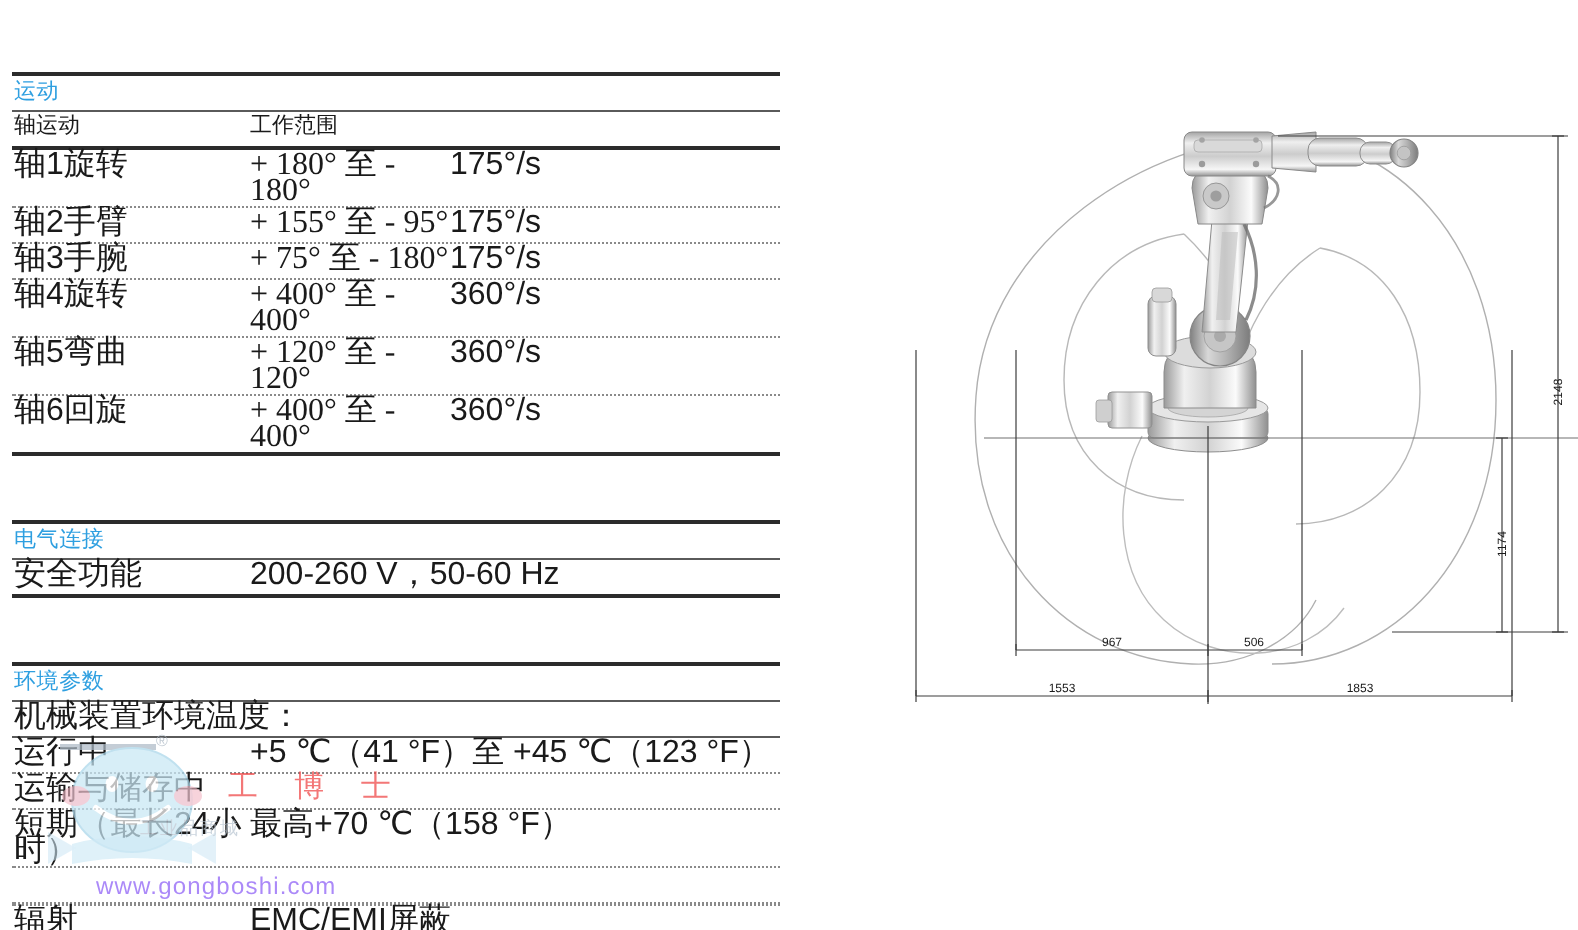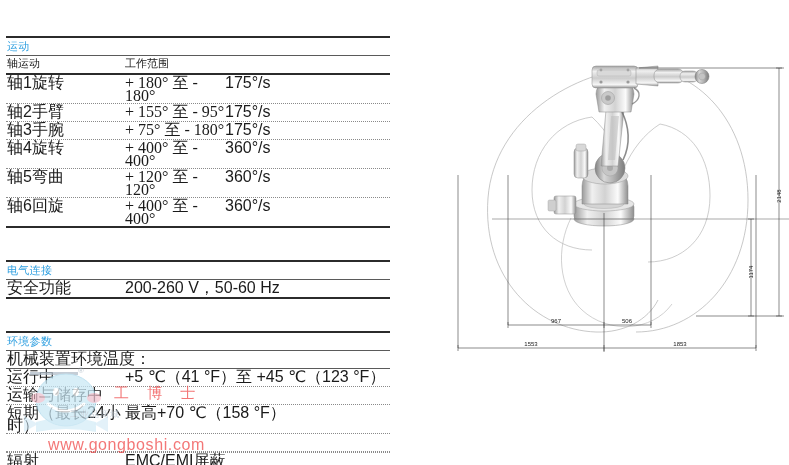--- a/index.html
+++ b/index.html
@@ -104,22 +104,22 @@
     top: 56px;
     font-size: 9px;
     color: #b9c6d2;
     letter-spacing: 1px;
     white-space: nowrap;
   }
   #watermark .wm-url {
     position: absolute;
     left: 30px;
     top: 84px;
-    font-size: 16px;
-    color: #ef4444;
+    font-size: 12px;
+    color: #8b5cf6;
     letter-spacing: 0.6px;
     white-space: nowrap;
   }
   #watermark .wm-reg {
     position: absolute;
     left: 60px;
     top: 14px;
     font-size: 8px;
     color: #a9b6c2;
   }

